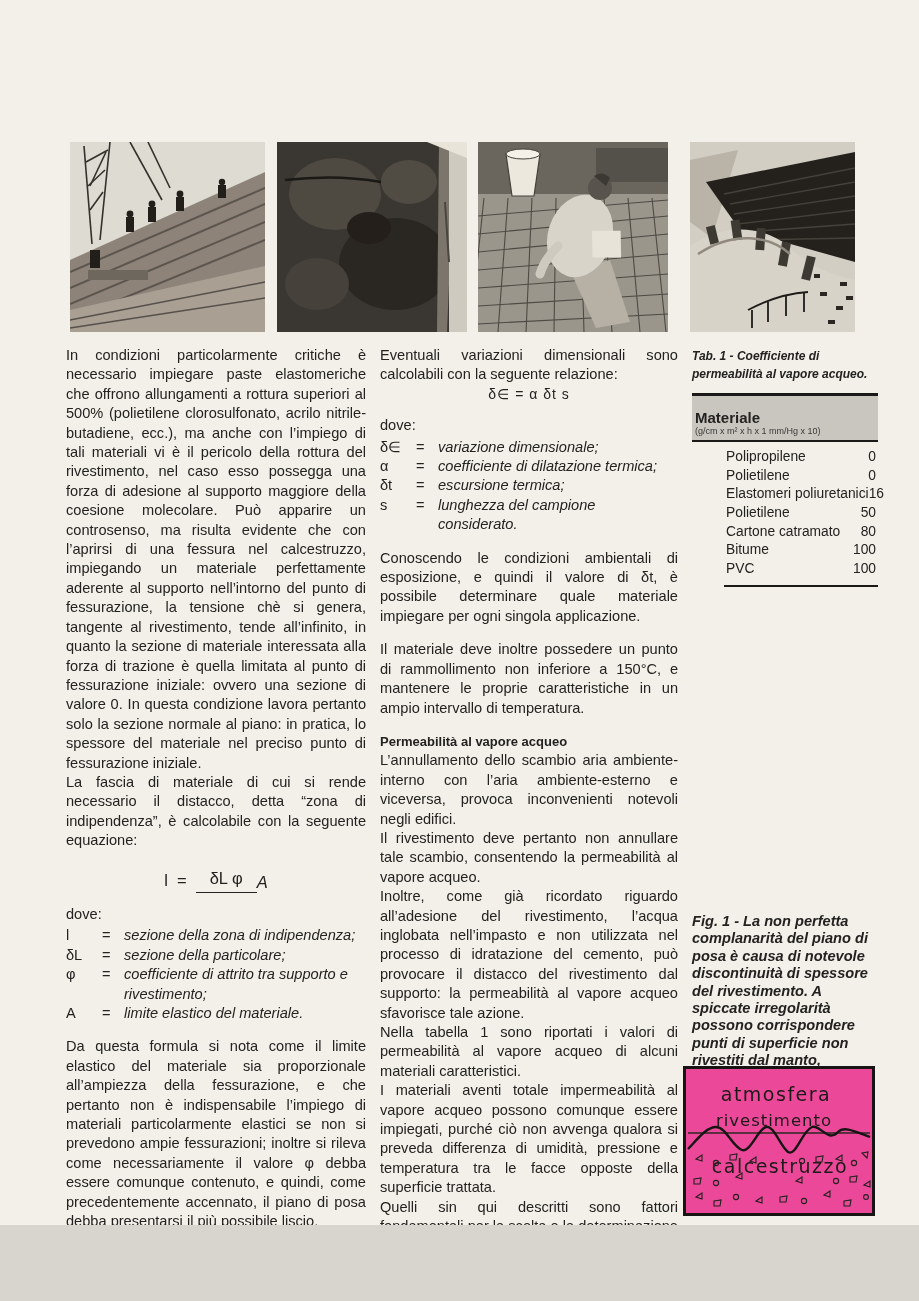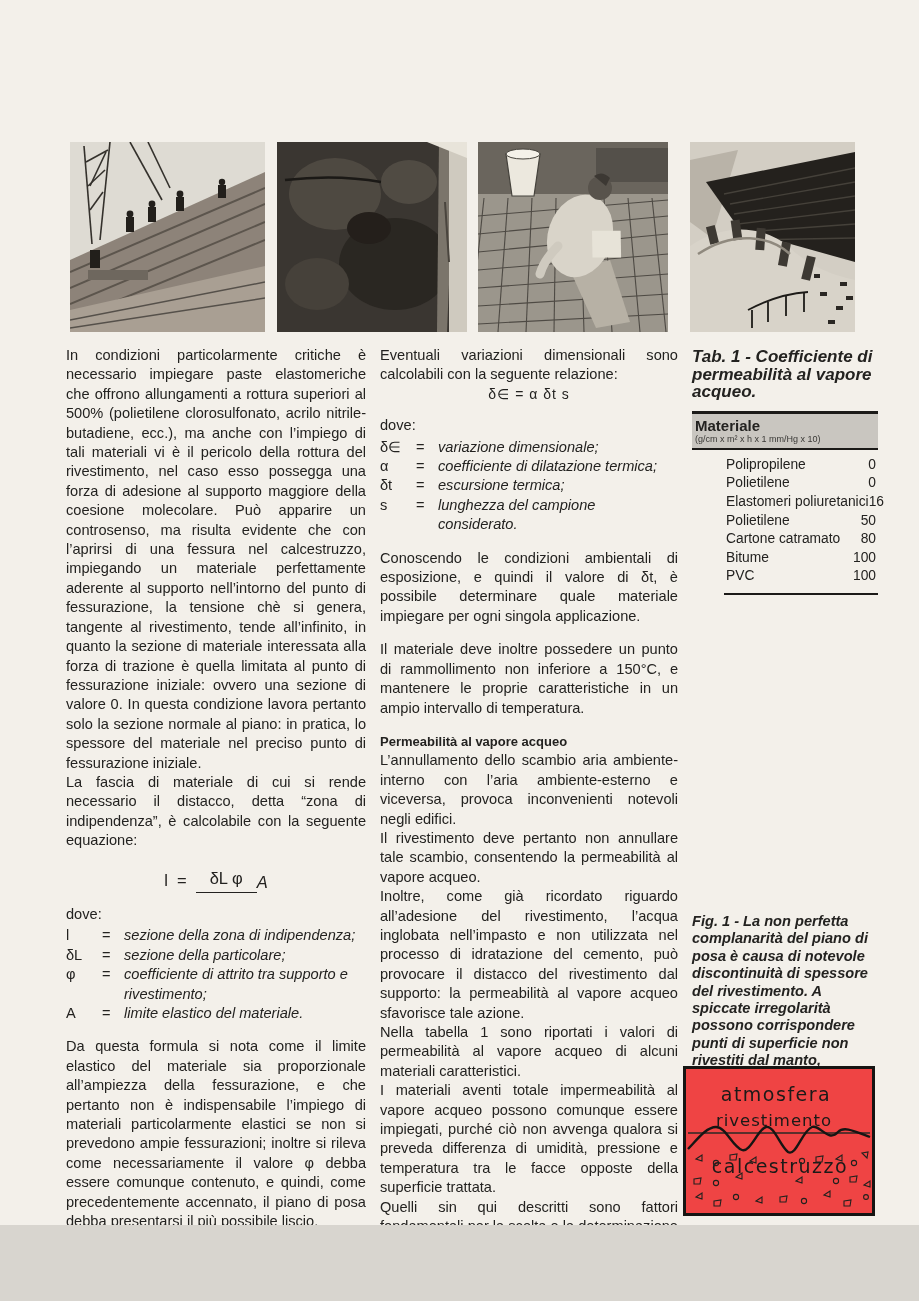--- a/index.html
+++ b/index.html
@@ -29,31 +29,31 @@
   .frac .den{padding-top:4px;font-style:italic;}
   .formula-inline{text-align:center;margin:0 0 12px;font-size:14px;letter-spacing:1px;}
   .dove{text-align:left;}
   .defs{margin:2px 0 0 0;}
   .def-row{display:flex;text-align:left;}
   .def-sym{width:36px;flex:none;}
   .def-eq{width:22px;flex:none;}
   .def-desc{flex:1;font-style:italic;}
   .gap-top{margin-top:14px !important;}
   
-  .tab-caption{font-weight:bold;font-style:italic;font-size:17px;line-height:17.6px;margin:2px 0 10px;}
+  .tab-caption{font-weight:bold;font-style:italic;font-size:12px;line-height:17.6px;margin:2px 0 10px;}
   .mat-table{border-top:3px solid #1b1a18;}
-  .mat-head{background:#c9c6c0;padding:4px 3px 3px;border-bottom:2px solid #1b1a18;}
+  .mat-head{background:#c9c6c0;padding:14px 3px 3px;border-bottom:2px solid #1b1a18;}
   .mat-head-title{font-weight:bold;font-size:15px;line-height:16px;}
   .mat-head-unit{font-size:9px;line-height:11px;color:#3a3936;}
   .mat-body{padding:6px 2px 7px;border-bottom:2px solid #1b1a18;margin-left:32px;}
   .mat-row{display:flex;justify-content:space-between;font-size:13.8px;line-height:18.6px;}
   .mat-name{white-space:nowrap;}
   .mat-val{text-align:right;}
   .fig-caption{position:absolute;top:567px;left:0;width:186px;font-weight:bold;font-style:italic;font-size:14.6px;line-height:17.4px;}
-  .fig-diagram{position:absolute;top:720px;left:-9px;width:192px;height:150px;background:#ef4444;border:3px solid #161513;box-sizing:border-box;}
+  .fig-diagram{position:absolute;top:720px;left:-9px;width:192px;height:150px;background:#ec4899;border:3px solid #161513;box-sizing:border-box;}
   .fig-diagram svg{display:block;width:100%;height:100%;}
   
   .footer-rule{position:absolute;left:45px;top:1244px;width:729px;height:3px;background:#161513;}
   .footer-label{position:absolute;left:783px;top:1244px;font-weight:bold;font-size:17px;}
 </style>
 </head>
 <body>
 
 <div class="page">
 

